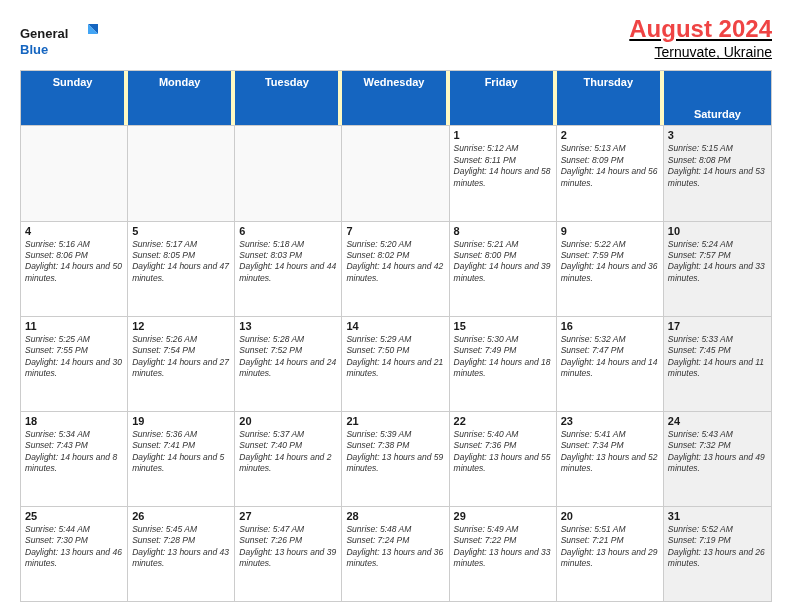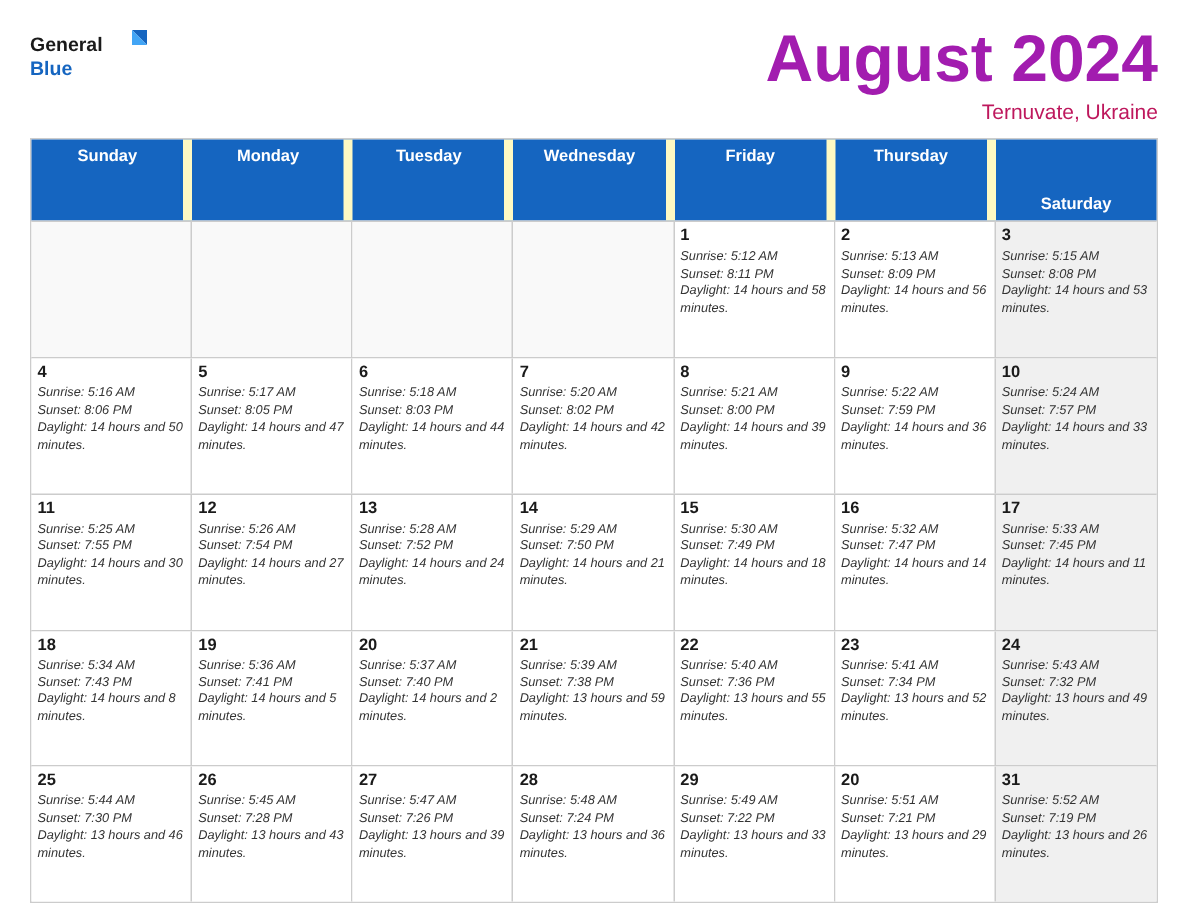--- a/index.html
+++ b/index.html
@@ -13,60 +13,61 @@
     .page {
       width: 792px;
       height: 612px;
       padding: 16px 20px 10px 20px;
       display: flex;
       flex-direction: column;
     }
     .header {
       display: flex;
       justify-content: space-between;
-      align-items: flex-start;
+      align-items: flex-end;
       margin-bottom: 10px;
+      text-decoration: underline;
     }
     .logo {
       display: flex;
       align-items: center;
       gap: 4px;
     }
     .title-block {
       text-align: right;
     }
     .main-title {
-      font-size: 44px;
+      font-size: 24px;
       font-weight: bold;
-      color: #a21caf;
+      color: #ef4444;
       line-height: 1.1;
     }
     .subtitle {
       font-size: 14px;
-      color: #be185d;
+      color: #000000;
       margin-top: 2px;
     }
     .calendar {
       flex: 1;
       display: flex;
       flex-direction: column;
       border: 1px solid #ccc;
     }
     .cal-header {
       display: grid;
       grid-template-columns: repeat(7, 1fr);
       background: #1565c0;
     }
     .cal-header-cell {
       color: #fff;
       font-size: 11px;
       font-weight: bold;
       padding: 5px 4px;
       text-align: center;
-      border-right: 6px solid #fef9c3;
+      border-right: 4px solid #fef9c3;
     }
     .cal-header-cell:last-child { border-right: none; margin-top: 32px; }
     .cal-body {
       display: flex;
       flex-direction: column;
       flex: 1;
     }
     .cal-row {
       display: grid;
       grid-template-columns: repeat(7, 1fr);

